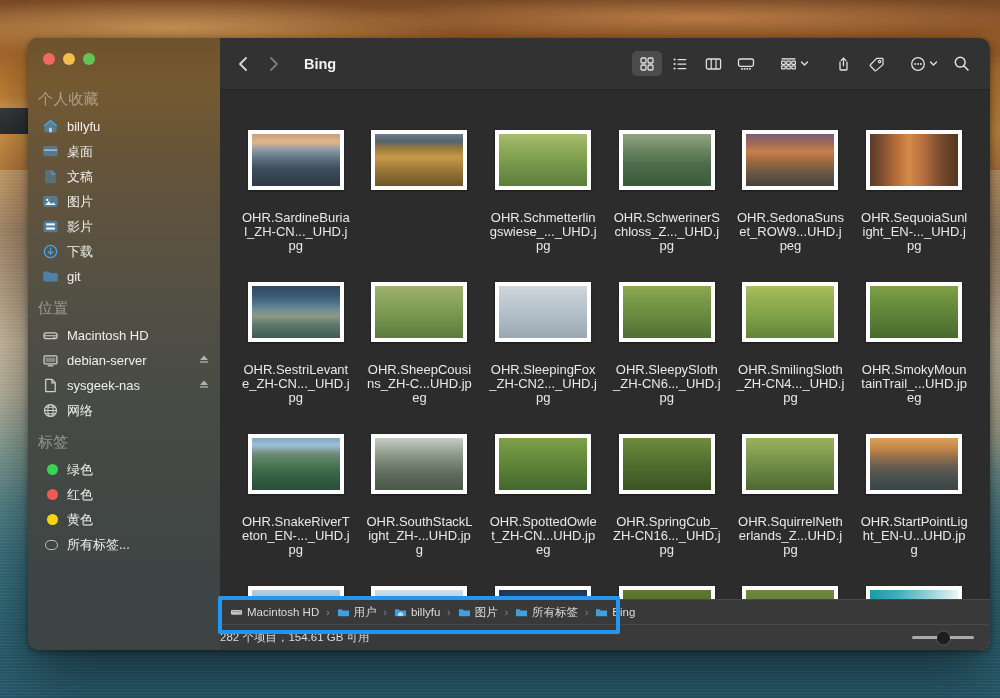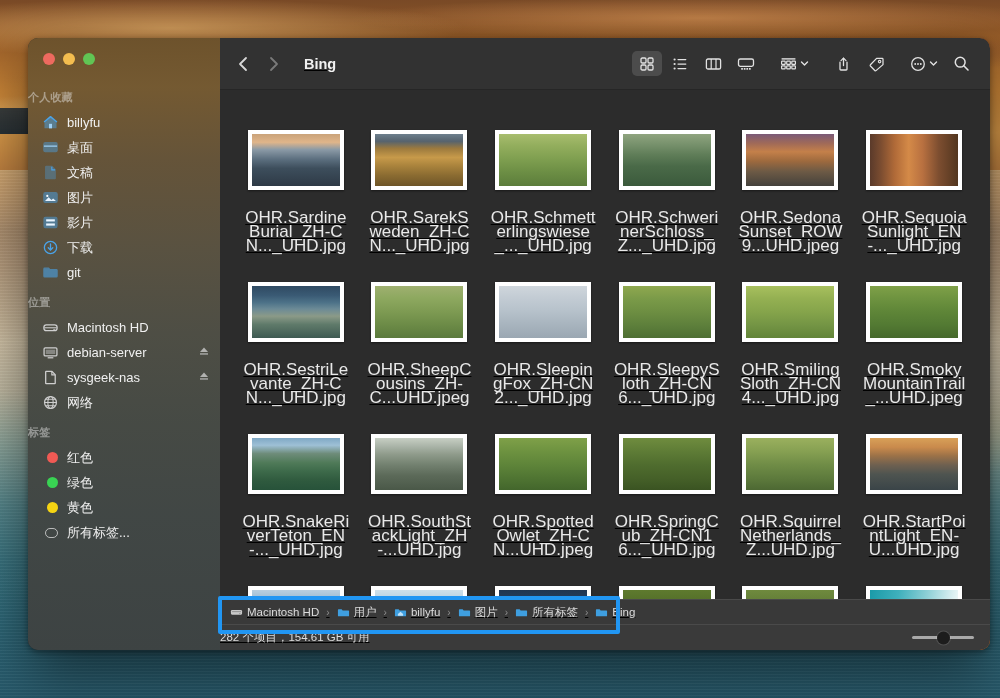--- a/index.html
+++ b/index.html
@@ -100,23 +100,23 @@
     position: absolute; left: 15px; top: 15px;
     display: flex; gap: 8px;
   }
   .light { width: 12px; height: 12px; border-radius: 50%; }
   .light.red    { background: #ee6a5f; }
   .light.yellow { background: #f4bd4f; }
   .light.green  { background: #61c554; }
 
   .sb-group-title {
     color: rgba(235,235,235,0.48);
-    font-size: 11px;
-    font-weight: 700;
-    padding: 10px 0 5px 0;
+    font-size: 15px;
+    font-weight: 400;
+    padding: 10px 0 5px 10px;
     letter-spacing: 0.2px;
   }
   .sb-item {
     display: flex; align-items: center;
     height: 25px;
     padding: 0 10px 0 14px;
     gap: 8px;
     color: #f0f0f0;
     font-size: 13px;
   }
@@ -126,21 +126,20 @@
   .sb-eject { width: 12px; flex: 0 0 12px; opacity: 0.75; }
   .tag-dot { width: 11px; height: 11px; border-radius: 50%; margin-left: 3px; }
   .tag-ring { width: 13px; height: 10px; border-radius: 6px; border: 1.4px solid rgba(225,225,225,0.75); margin-left: 2px; }
 
   
   #main {
     flex: 1; position: relative;
     background: #f97316;
     display: flex; flex-direction: column;
     min-width: 0;
-    text-decoration: underline;
   }
   #toolbar {
     height: 52px; flex: 0 0 52px;
     background: #323232;
     display: flex; align-items: center;
     padding: 0 14px 0 10px;
     gap: 4px;
     border-bottom: 1px solid #262626;
   }
   .nav-btn {
@@ -190,21 +189,21 @@
   .thumb {
     background: #ffffff;
     padding: 4px;
     box-shadow: 0 1px 2px rgba(0,0,0,0.45);
     display: block;
   }
   .thumb .img { display: block; }
   .cap {
     margin-top: 3px;
     color: #e9e9e9;
-    font-size: 17px;
+    font-size: 13px;
     line-height: 14px;
     text-align: center;
     width: 108px;
     word-break: break-all;
   }
 
   
   #pathbar {
     flex: 0 0 25px; height: 25px;
     background: #393939;
@@ -394,30 +393,30 @@
                 <line x1="3.8" y1="5.6" x2="14.2" y2="5.6" stroke="#cfcfcf" stroke-width="1"></line>
                 <line x1="3.8" y1="12.4" x2="14.2" y2="12.4" stroke="#cfcfcf" stroke-width="1"></line>
               </svg>
             </span>
             <span class="sb-label">网络</span>
             <span class="sb-eject"></span>
           </div>
           <div class="sb-group-title">标签</div>
           <div class="sb-item">
             <span class="sb-icon">
+              <span class="tag-dot" style="background: rgb(57, 211, 83);"></span>
+            </span>
+            <span class="sb-label">绿色</span>
+            <span class="sb-eject"></span>
+          </div>
+          <div class="sb-item">
+            <span class="sb-icon">
               <span class="tag-dot" style="background: rgb(240, 90, 84);"></span>
             </span>
             <span class="sb-label">红色</span>
-            <span class="sb-eject"></span>
-          </div>
-          <div class="sb-item">
-            <span class="sb-icon">
-              <span class="tag-dot" style="background: rgb(57, 211, 83);"></span>
-            </span>
-            <span class="sb-label">绿色</span>
             <span class="sb-eject"></span>
           </div>
           <div class="sb-item">
             <span class="sb-icon">
               <span class="tag-dot" style="background: rgb(245, 212, 19);"></span>
             </span>
             <span class="sb-label">黄色</span>
             <span class="sb-eject"></span>
           </div>
           <div class="sb-item">
@@ -548,21 +547,20 @@
                 </div>
               </div>
               <div class="cap">OHR.SardineBurial_ZH-CN..._UHD.jpg</div>
             </div>
             <div class="cell">
               <div class="thumb-wrap">
                 <div class="thumb">
                   <div class="img" style="width: 88px; height: 52px; background: linear-gradient(rgb(109, 127, 141) 0%, rgb(86, 99, 110) 14%, rgb(156, 122, 62) 28%, rgb(199, 154, 74) 45%, rgb(168, 130, 60) 62%, rgb(138, 107, 49) 80%, rgb(110, 85, 40) 100%) 0% 0% / cover, radial-gradient(40% 22% at 55% 62%, rgba(210, 220, 230, 0.85), rgba(210, 220, 230, 0) 70%);"></div>
                 </div>
               </div>
-              <div class="cap">OHR.SarekSweden_ZH-CN..._UHD.jpg</div>
             </div>
             <div class="cell">
               <div class="thumb-wrap">
                 <div class="thumb">
                   <div class="img" style="width: 88px; height: 52px; background: linear-gradient(rgb(168, 189, 110) 0%, rgb(147, 174, 93) 22%, rgb(127, 159, 80) 48%, rgb(109, 143, 69) 72%, rgb(92, 125, 59) 100%) 0% 0% / cover, radial-gradient(circle at 24% 38%, rgba(255, 255, 230, 0.9), rgba(255, 255, 230, 0) 8%), radial-gradient(circle at 62% 60%, rgba(255, 250, 210, 0.85), rgba(255, 250, 210, 0) 8%), radial-gradient(circle at 78% 30%, rgba(255, 245, 200, 0.8), rgba(255, 245, 200, 0) 7%);"></div>
                 </div>
               </div>
               <div class="cap">OHR.Schmetterlingswiese_..._UHD.jpg</div>
             </div>
             <div class="cell">

